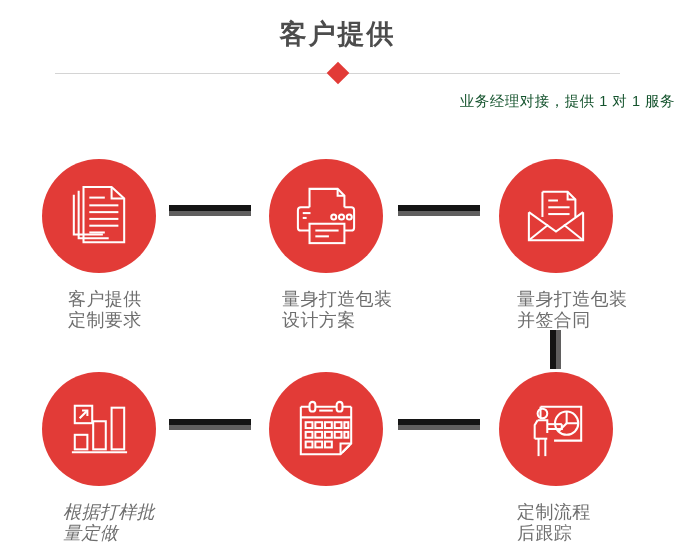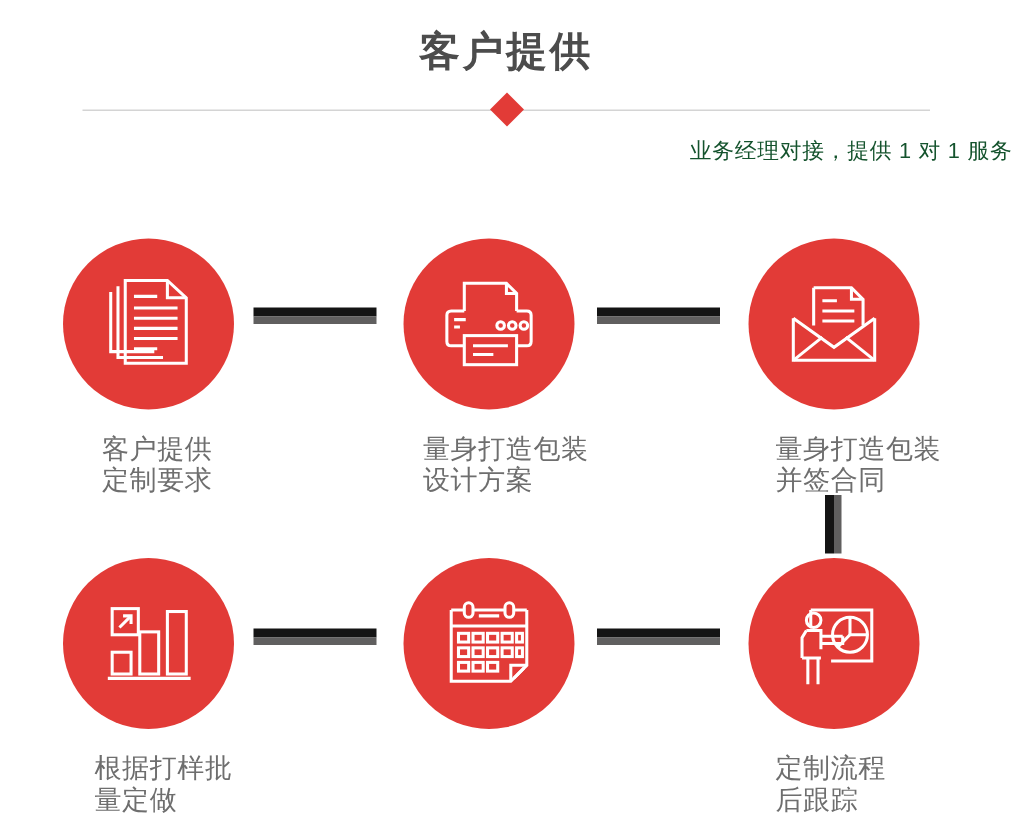--- a/index.html
+++ b/index.html
@@ -101,21 +101,21 @@
   #step-1 { left: 42px;  top: 159px; }
   #step-2 { left: 269px; top: 159px; }
   #step-3 { left: 499px; top: 159px; }
   #step-4 { left: 42px;  top: 372px; }
   #step-5 { left: 269px; top: 372px; }
   #step-6 { left: 499px; top: 372px; }
 
   #step-1 .step-label { padding-left: 26px; }
   #step-2 .step-label { padding-left: 13px; }
   #step-3 .step-label { padding-left: 18px; }
-  #step-4 .step-label { padding-left: 21px; }
+  #step-4 .step-label { padding-left: 21px; font-style: italic; }
   #step-5 .step-label { padding-left: 14px; }
   #step-6 .step-label { padding-left: 18px; }
 
   
   .conn-h {
     position: absolute;
     width: 82px;
     height: 11px;
   }
   .conn-h .bar-dark {

